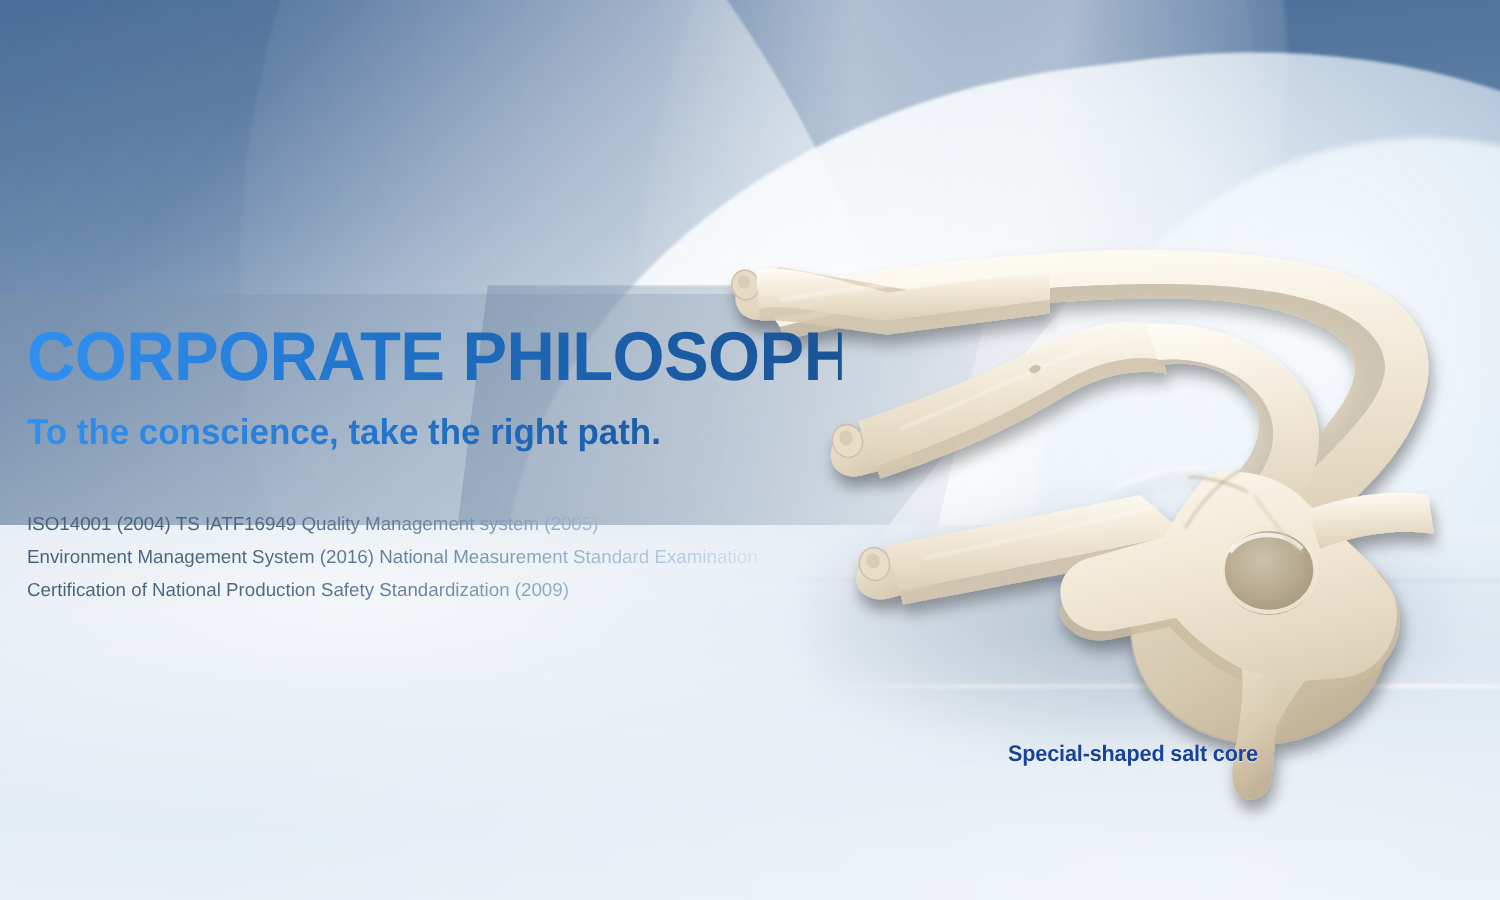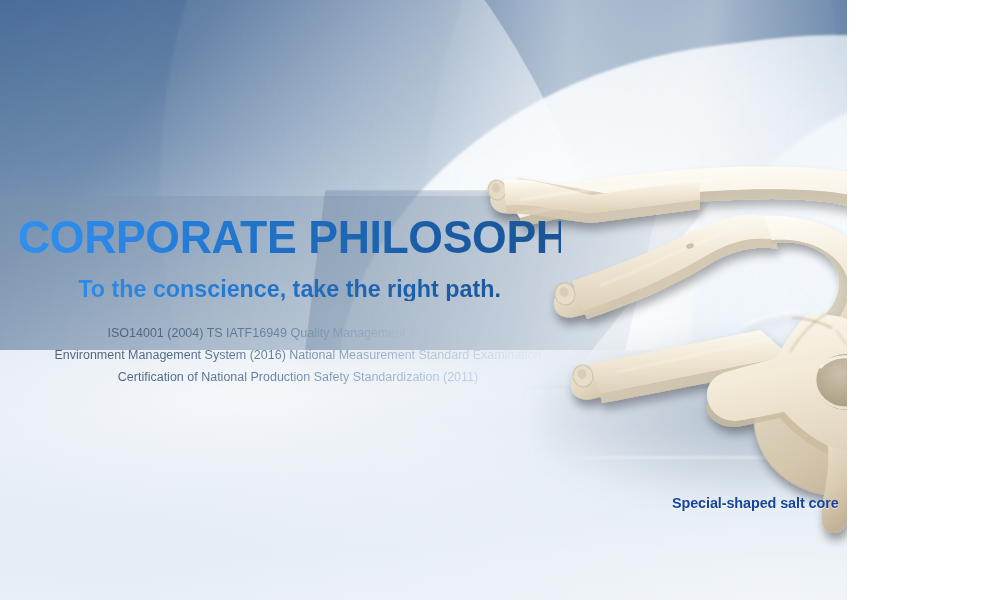--- a/index.html
+++ b/index.html
@@ -8,25 +8,24 @@
     padding: 0;
     background: #ffffff;
   }
   body {
     font-family: "Liberation Sans", sans-serif;
   }
 
   
   .banner {
     position: relative;
-    width: 847px;
+    width: 1000px;
     height: 600px;
     overflow: hidden;
     background: #84cc16;
-    text-align: center;
   }
 
   
   .bg-base {
     position: absolute;
     inset: 0;
     background:
       linear-gradient(174deg,
         #3f6392 0%,
         #4a6d98 10%,
@@ -266,21 +265,21 @@
       #1c60ad 70%,
       #1a5296 100%);
     -webkit-background-clip: text;
     background-clip: text;
     color: transparent;
     -webkit-text-fill-color: transparent;
     transform: scaleX(0.97);
     transform-origin: left center;
   }
   .certs {
-    margin-top: 21px;
+    margin-top: 37px;
   }
   .cert-line {
     font-size: 12.5px;
     line-height: 22px;
     white-space: nowrap;
     font-weight: normal;
     background-image: linear-gradient(90deg,
       #4a6079 0%,
       #4e6784 28%,
       #6882a0 46%,
@@ -516,19 +515,19 @@
   </svg>
 
   <div class="text-block">
     <h1 class="headline">CORPORATE PHILOSOPHY</h1>
 
     <div class="subhead">To the conscience, take the right path.</div>
 
     <div class="certs">
       <div class="cert-line">ISO14001 (2004)  TS IATF16949 Quality Management system (2005)</div>
       <div class="cert-line">Environment Management System (2016)   National Measurement Standard Examination</div>
-      <div class="cert-line">Certification of National Production Safety Standardization (2011)</div>
+      <div class="cert-line">Certification of National Production Safety Standardization (2009)</div>
     </div>
   </div>
 
   <div class="caption">Special-shaped salt core</div>
 
 </div>
 
 </body></html>

